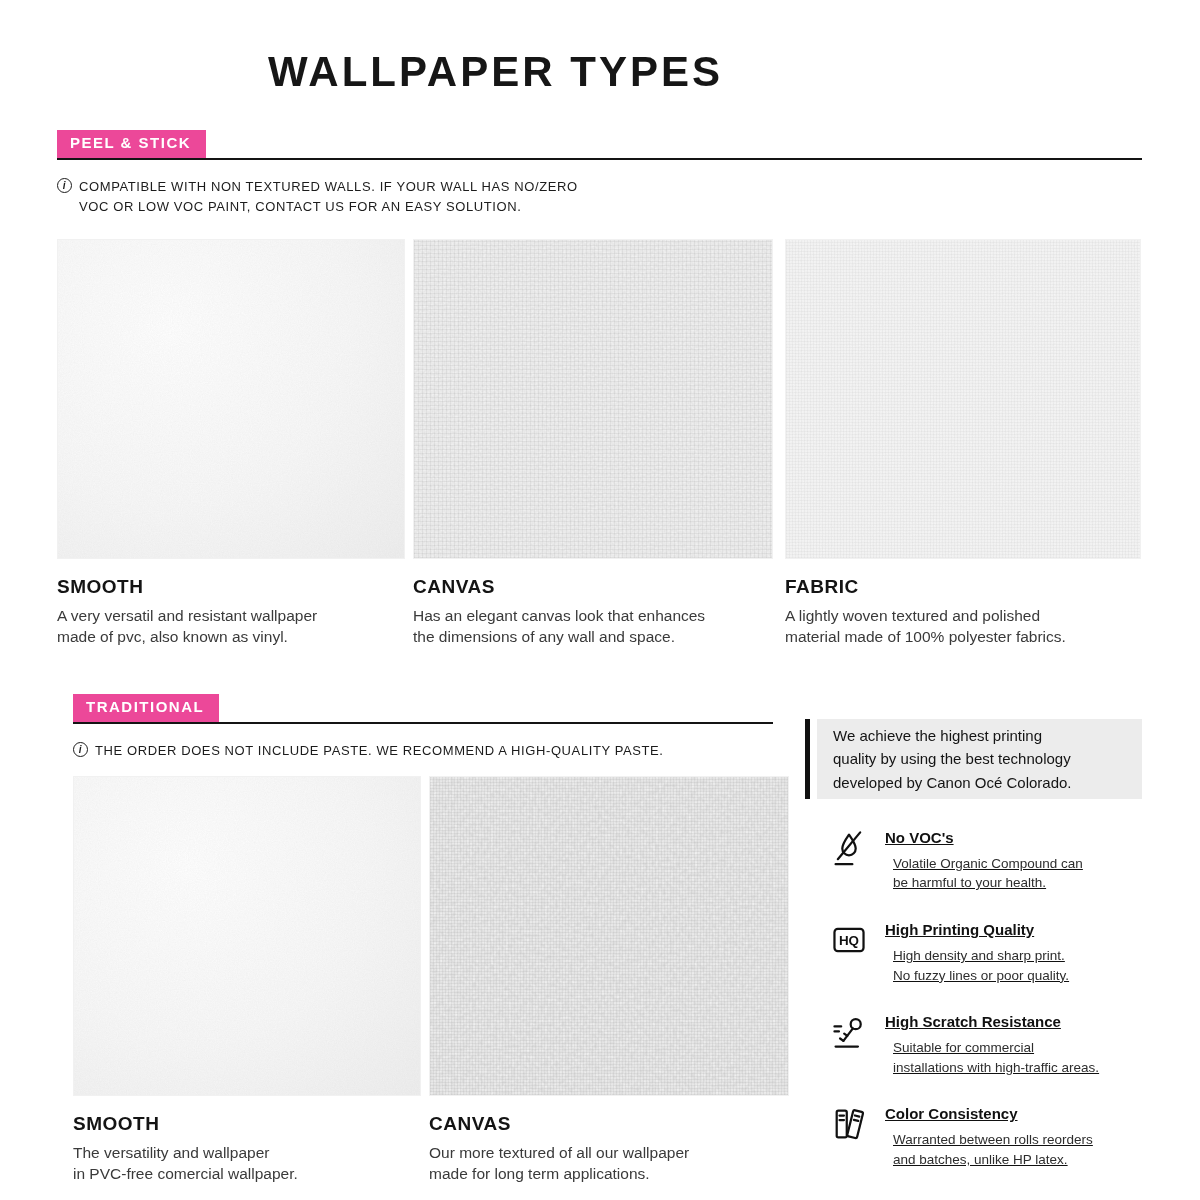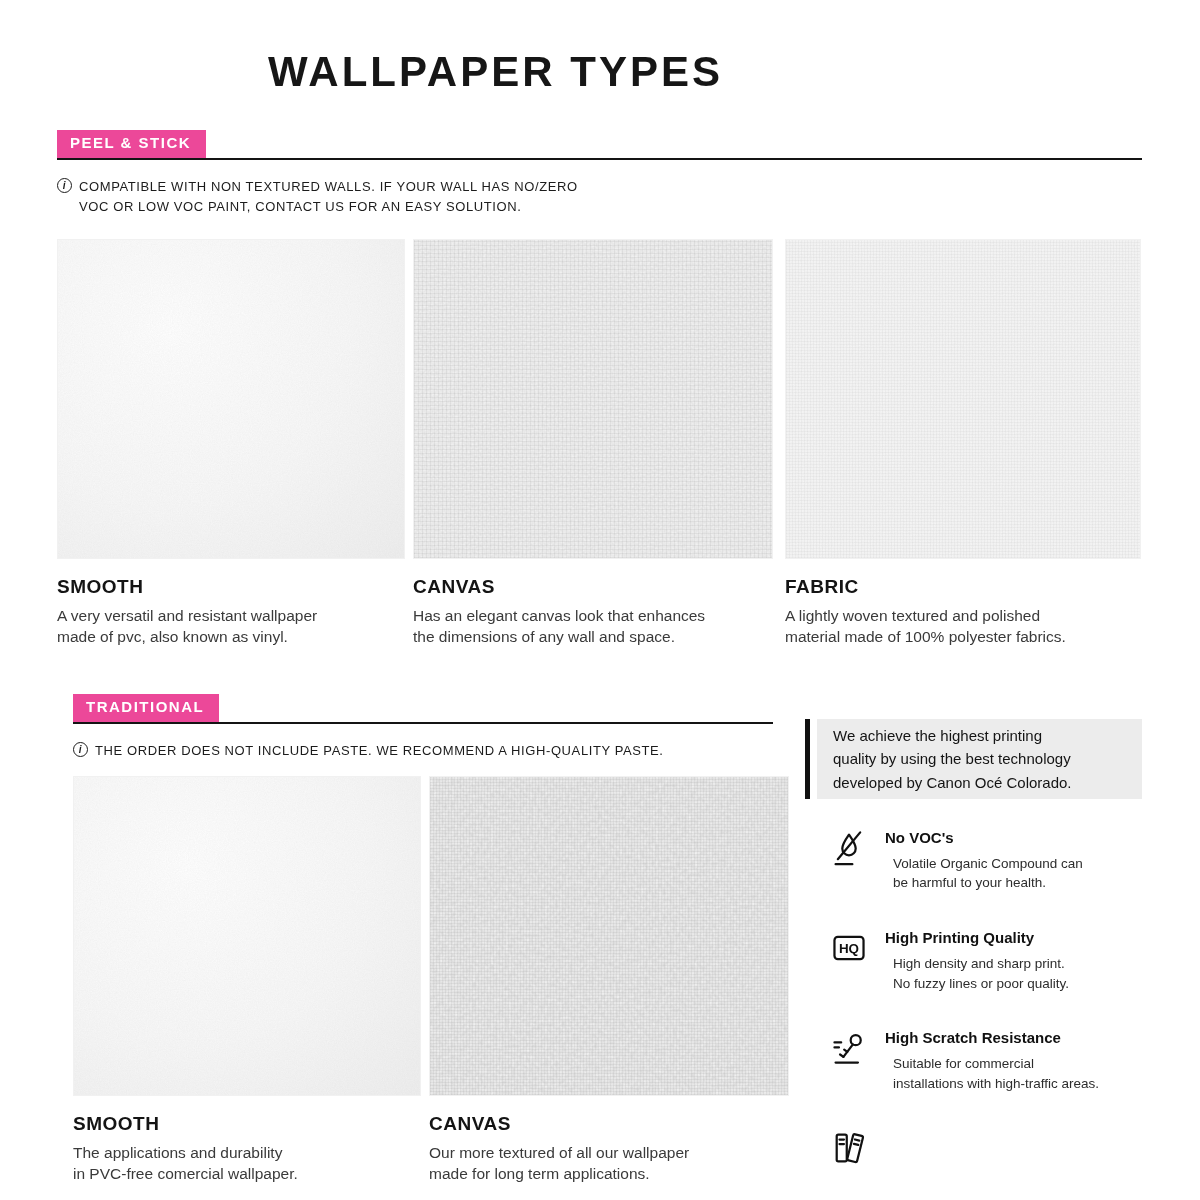--- a/index.html
+++ b/index.html
@@ -121,21 +121,21 @@
     flex: 1;
     margin-left: 7px;
     background: #ececec;
     padding: 5px 16px;
     font-size: 15px;
     line-height: 1.55;
     color: #141414;
     white-space: pre-line;
   }
 
-  .features { margin-top: 30px; padding-left: 25px; display: flex; flex-direction: column; gap: 28px; }
+  .features { margin-top: 30px; padding-left: 25px; display: flex; flex-direction: column; gap: 20px; text-decoration: underline; }
   .feature { display: flex; gap: 17px; }
   .f-icon { flex: 0 0 38px; width: 38px; height: 38px; }
   .f-icon svg { display: block; }
   .f-title { margin: 0 0 4px 0; font-size: 15px; font-weight: bold; color: #111; }
   .f-desc { margin: 8px; font-size: 13.5px; line-height: 1.45; color: #2d2d2d; white-space: pre-line; }
 </style>
 </head>
 <body>
 
 <svg width="0" height="0" style="position:absolute" aria-hidden="true">
@@ -221,21 +221,21 @@
         </div>
 
         <div class="swatch-row" style="margin-top:15px">
           <div class="card w1">
             <div class="swatch texture-smooth">
               <svg class="grain" preserveAspectRatio="none">
                   <rect width="100%" height="100%" filter="url(#grainFine)"></rect>
                 </svg>
             </div>
             <h3 class="swatch-name">SMOOTH</h3>
-            <p class="swatch-desc">The applications and durability
+            <p class="swatch-desc">The versatility and wallpaper
 in PVC-free comercial wallpaper.</p>
           </div>
 
           <div class="card w2">
             <div class="swatch texture-canvas-rough">
               <svg class="grain" preserveAspectRatio="none">
                   <rect width="100%" height="100%" filter="url(#grainRough)"></rect>
                 </svg>
             </div>
             <h3 class="swatch-name">CANVAS</h3>
@@ -315,20 +315,25 @@
                   <line x1="8.5" y1="9.5" x2="12.5" y2="9.5"></line>
                   <line x1="8.5" y1="13.5" x2="12.5" y2="13.5"></line>
                   <g transform="rotate(14 22 17)">
                     <rect x="18" y="5" width="9" height="24" rx="1.5"></rect>
                     <line x1="20.5" y1="9.5" x2="24.5" y2="9.5"></line>
                     <line x1="20.5" y1="13.5" x2="24.5" y2="13.5"></line>
                   </g>
                 </g>
               </svg>
             </div>
+            <div>
+              <p class="f-title">Color Consistency</p>
+              <p class="f-desc">Warranted between rolls reorders
+and batches, unlike HP latex.</p>
+            </div>
           </div>
 
         </div>
       </aside>
 
     </div>
   </div>
 </div>
 
 </body></html>

